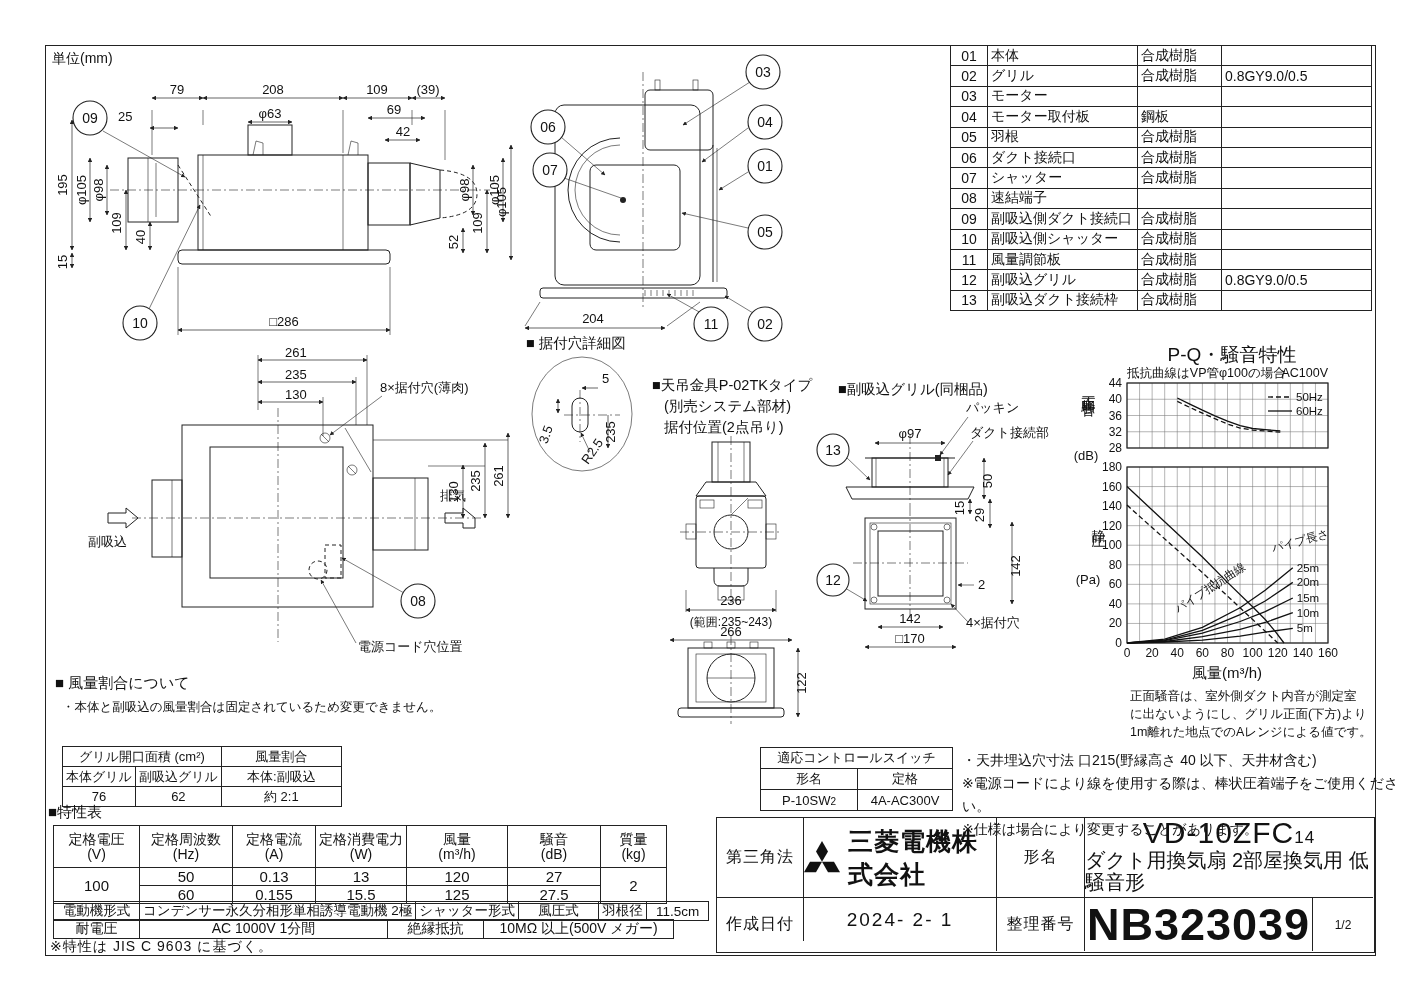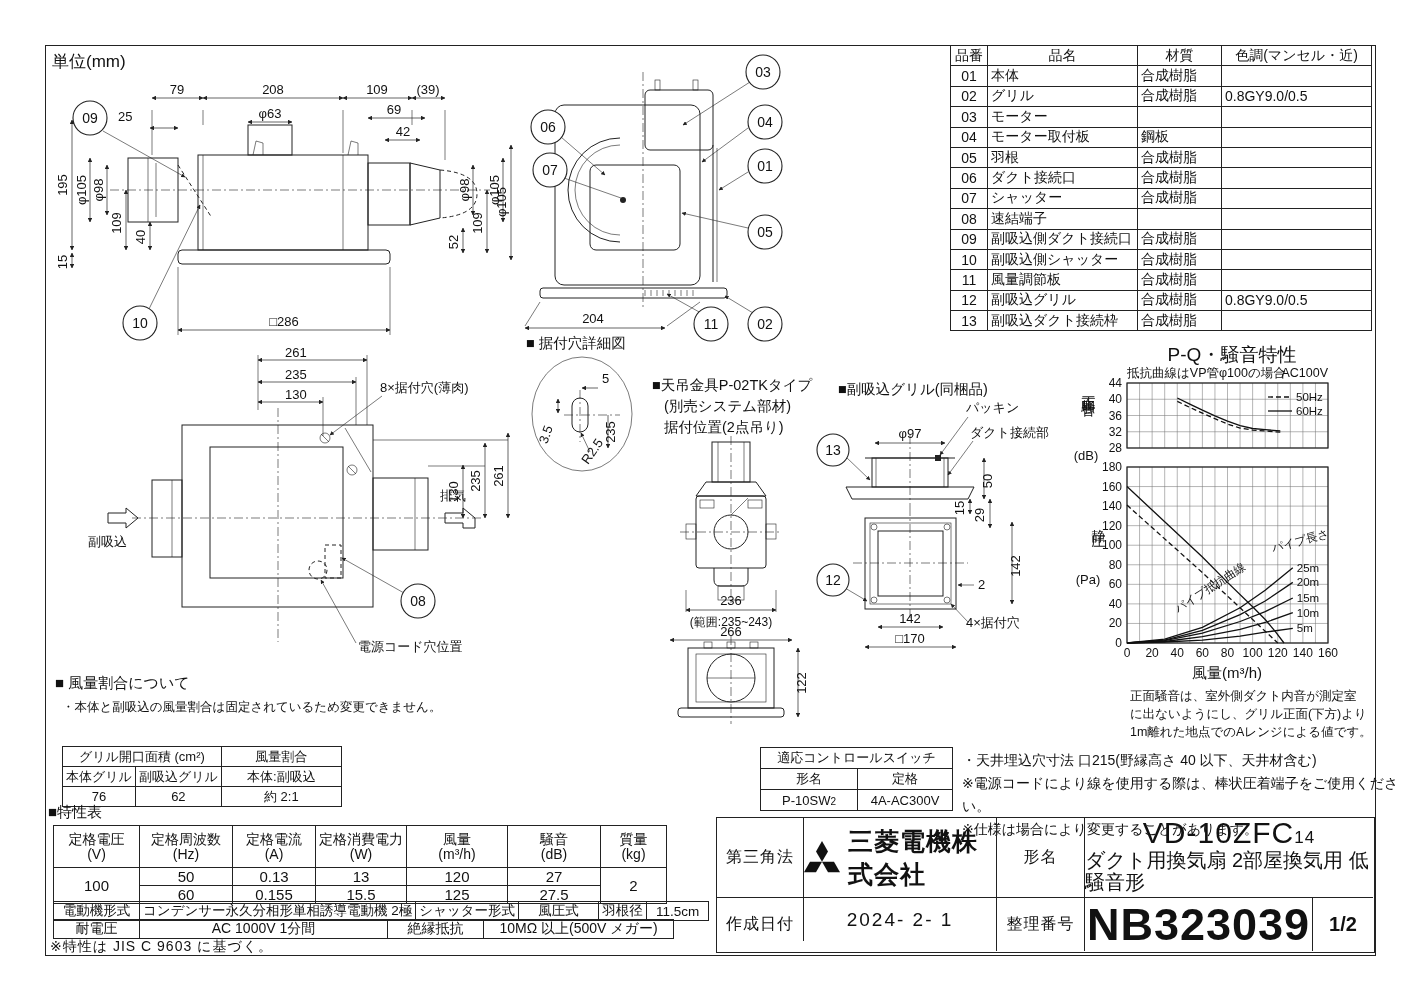--- a/index.html
+++ b/index.html
@@ -1,20 +1,20 @@
 <!DOCTYPE html>
 <html><head>
 <meta charset="utf-8">
 <style>
   html,body{margin:0;padding:0;background:#fff;}
   body{width:1415px;height:1000px;position:relative;font-family:"Liberation Sans","DejaVu Sans",sans-serif;color:#111;}
   #sheet{position:absolute;inset:0;}
   .abs{position:absolute;}
   #frame{left:45px;top:45px;width:1329px;height:909px;border:1.2px solid #222;}
-  #unit-label{left:52px;top:50px;font-size:17px;}
+  #unit-label{left:52px;top:50px;font-size:14px;}
   
   table{border-collapse:collapse;table-layout:fixed;}
   td,th{border:1px solid #222;font-weight:normal;padding:0 3px;overflow:hidden;white-space:nowrap;}
   
   #parts{left:950px;top:45px;}
   #parts td{height:19.4px;font-size:14px;text-align:left;}
   #parts td.c{text-align:center;}
   #parts tr.hd td{text-align:center;font-size:14px;}
   
   #airflow-title{left:55px;top:674px;font-size:15px;}
@@ -42,21 +42,21 @@
   #tblock .cell{position:absolute;box-sizing:border-box;border-left:1.5px solid #222;border-top:1.5px solid #222;display:flex;align-items:center;justify-content:center;}
   #tblock .nb0{border-left:none;} #tblock .nt0{border-top:none;}
   .lab17{font-size:16px;letter-spacing:1px;}
   #company{font-size:25px;font-weight:bold;letter-spacing:1px;}
   #model-cell{flex-direction:column;line-height:22px;}
   #model-main{font-size:30px;letter-spacing:1px;}
   #model-main .sub{font-size:17px;}
   #model-desc{font-size:20px;}
   #nb-num{font-size:45px;font-weight:bold;letter-spacing:1px;font-family:"Liberation Sans",sans-serif;}
   #date-val{font-size:19px;letter-spacing:2px;}
-  #page-no{font-size:20px;font-weight:bold;}
+  #page-no{font-size:12px;}
   .subscript{font-size:10px;}
   
   .dwg-h{font-size:14.5px;}
   
   .vtext{writing-mode:vertical-rl;text-orientation:upright;font-size:14px;letter-spacing:2px;}
   
   svg{overflow:visible;}
   svg line,svg path,svg rect,svg circle,svg ellipse,svg polyline,svg polygon{stroke:#222;fill:none;stroke-width:1;}
   svg .thin{stroke-width:.6;}
   svg .dim{stroke-width:.7;}
@@ -100,26 +100,20 @@
   <div id="unit-label" class="abs">単位(mm)</div>
 
   <table id="parts" class="abs">
     <colgroup>
         <col style="width:37px">
         <col style="width:150px">
         <col style="width:84px">
         <col style="width:150px">
       </colgroup>
     <tbody>
-        <tr class="hd">
-      <td>品番</td>
-      <td>品名</td>
-      <td>材質</td>
-      <td>色調(マンセル・近)</td>
-    </tr>
     <tr>
           <td class="c">01</td>
           <td>本体</td>
           <td>合成樹脂</td>
           <td></td>
         </tr>
     <tr>
           <td class="c">02</td>
           <td>グリル</td>
           <td>合成樹脂</td>

